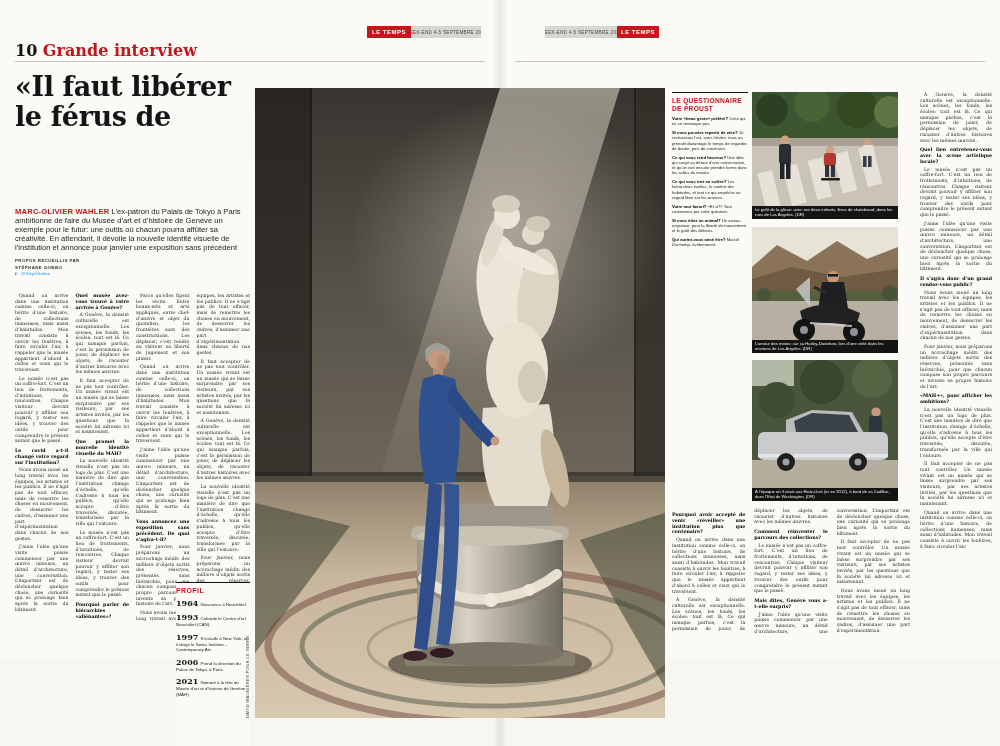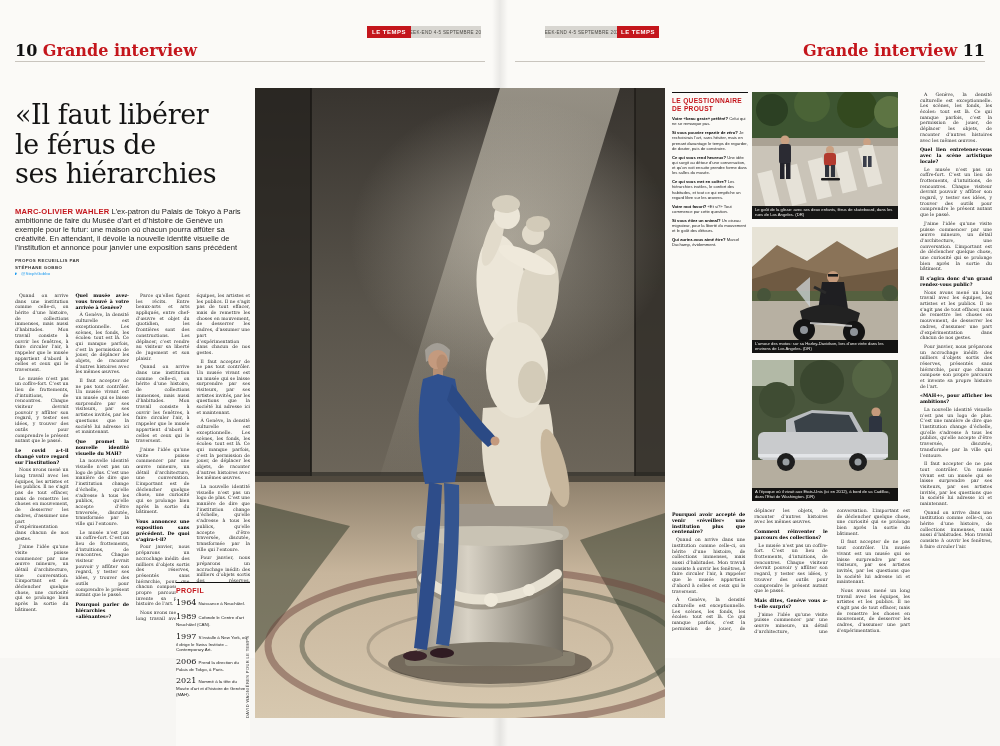--- a/index.html
+++ b/index.html
@@ -8,39 +8,39 @@
   .spread{width:1000px;height:658px;background:#fbfaf7;position:relative;}
   .gutter{left:492px;top:0;width:16px;height:746px;background:linear-gradient(90deg,rgba(0,0,0,0) 0%,rgba(0,0,0,.07) 50%,rgba(0,0,0,0) 100%);}
   
   .brandbox{background:var(--red);color:#fff;font-weight:bold;font-size:6px;letter-spacing:.5px;display:flex;align-items:center;justify-content:center;height:12px;}
   .datebar{background:#d8d6d1;color:#4d4b47;font-size:4.6px;letter-spacing:.3px;display:flex;align-items:center;justify-content:center;height:12px;white-space:nowrap;overflow:hidden;}
   
   .folio{top:41px;font-family:"DejaVu Serif","Liberation Serif",serif;font-weight:bold;font-size:16px;color:#111;white-space:nowrap;}
   .folio .lbl{color:var(--red);}
   .folio-rule{top:61px;height:1px;background:#c9c5be;}
   
-  .headline{left:15px;top:100px;width:238px;font-family:"DejaVu Serif","Liberation Serif",serif;font-weight:normal;font-size:27px;line-height:1.1;color:#141414;letter-spacing:-0.4px;}
+  .headline{left:15px;top:72px;width:238px;font-family:"DejaVu Serif","Liberation Serif",serif;font-weight:bold;font-size:27px;line-height:1.1;color:#141414;letter-spacing:-0.4px;}
   .lede{left:15px;top:207px;width:233px;font-size:7.6px;line-height:1.2;color:#222;text-align:left;}
   .lede .kicker{color:var(--red);font-weight:bold;letter-spacing:.2px;text-align:center;}
   .byline{left:15px;top:258px;width:100px;font-size:4.4px;line-height:1.5;color:#333;}
   .byline .b1{font-weight:bold;letter-spacing:.4px;}
   .byline .handle{color:#1d9bf0;}
   .tw{display:inline-block;width:5px;height:4px;vertical-align:middle;margin-right:1px;}
   
   .cols{font-family:"DejaVu Serif","Liberation Serif",serif;font-size:4.6px;line-height:1.24;color:#1c1c1c;text-align:justify;overflow:hidden;}
   .cols p{margin:0 0 3px 0;text-indent:4px;}
   .cols p.lead{font-weight:bold;text-indent:0;font-size:4.7px;margin:4px 0 2px 0;color:#000;}
   .left-cols{left:15px;top:293px;width:235px;height:450px;column-count:4;column-gap:7px;}
   .col-d{left:920px;top:92px;width:72px;height:650px;}
   .cols-abc{left:672px;top:508px;width:238px;height:234px;column-count:3;column-gap:9px;}
   
   .profil{left:176px;top:582px;width:74px;height:160px;background:#fbfaf7;border-top:1.6px solid #111;padding-top:4px;overflow:hidden;}
   .profil .ttl{color:var(--red);font-weight:bold;font-size:7px;letter-spacing:.4px;margin-bottom:4px;}
   .profil p{margin:0 0 4px 0;font-size:4.4px;line-height:1.25;color:#222;}
-  .profil b.yr{font-family:"DejaVu Serif","Liberation Serif",serif;font-size:8px;font-weight:normal;color:#111;margin-right:1px;}
+  .profil b.yr{font-family:"DejaVu Serif","Liberation Serif",serif;font-size:8px;font-weight:bold;color:#111;margin-right:1px;}
   
   .proust{left:672px;top:92px;width:76px;height:196px;border-top:1.6px solid #111;padding-top:4px;overflow:hidden;}
   .proust .ttl{color:var(--red);font-weight:bold;font-size:6.6px;line-height:1.15;letter-spacing:.3px;margin-bottom:4px;}
   .proust p{margin:0 0 3.5px 0;font-size:4.2px;line-height:1.25;color:#222;}
   .proust p b{font-weight:bold;color:#000;}
   
   .photo{left:752px;width:146px;overflow:hidden;}
   .photo svg{display:block;}
   .caption{position:absolute;left:0;bottom:0;width:146px;background:rgba(8,8,8,.93);color:#f1f0ed;font-size:4.2px;line-height:1.25;padding:1.5px 3px;box-sizing:border-box;}
   
@@ -51,32 +51,30 @@
 <body>
 
 <div class="spread" id="spread">
 
   <div class="abs brandbox" style="left:367px;top:26px;width:44px;">LE TEMPS</div>
   <div class="abs datebar" style="left:411px;top:26px;width:70px;">WEEK-END 4-5 SEPTEMBRE 2021</div>
   <div class="abs datebar" style="left:545px;top:26px;width:72px;">WEEK-END 4-5 SEPTEMBRE 2021</div>
   <div class="abs brandbox" style="left:617px;top:26px;width:42px;">LE TEMPS</div>
 
   <div class="abs folio" style="left:15px;"><span>10 </span><span class="lbl">Grande interview</span></div>
-  <div class="abs folio" style="right:15px;text-align:right;"><span class="lbl">Grande interview</span><span> 11</span></div>
   <div class="abs folio-rule" style="left:15px;width:470px;"></div>
   <div class="abs folio-rule" style="left:515px;width:470px;"></div>
   <div class="abs gutter"></div>
 
   <div class="abs headline">
     <div>«Il faut libérer</div>
     <div>le férus de</div>
-    <div>ses hiérarchies</div>
-  </div>
-
-  <div class="abs lede"><span class="kicker">MARC-OLIVIER WAHLER</span><span> L’ex-patron du Palais de Tokyo à Paris ambitionne de faire du Musée d’art et d’histoire de Genève un exemple pour le futur: une maison où chacun pourra affûter sa créativité. En attendant, il dévoile la nouvelle identité visuelle de l’institution et annonce pour janvier une exposition sans précédent</span></div>
+  </div>
+
+  <div class="abs lede"><span class="kicker">MARC-OLIVIER WAHLER</span><span> L’ex-patron du Palais de Tokyo à Paris ambitionne de faire du Musée d’art et d’histoire de Genève un exemple pour le futur: une outils où chacun pourra affûter sa créativité. En attendant, il dévoile la nouvelle identité visuelle de l’institution et annonce pour janvier une exposition sans précédent</span></div>
 
   <div class="abs byline">
     <div class="b1">PROPOS RECUEILLIS PAR</div>
     <div class="b1">STÉPHANE GOBBO</div>
     <div><svg class="tw" viewBox="0 0 10 8">
           <path d="M0,6 C2,6 3,5 3,3.4 L3,3 C3.6,2.7 4,2.3 4.3,1.8 C3.8,2 3.4,2.1 2.9,2.1 C3.4,1.8 3.8,1.3 4,0.8 C3.5,1.1 3,1.3 2.4,1.4 C1.5,0.4 0,1 0,2.2 Z" fill="#1d9bf0"></path>
         </svg><span class="handle">@StephGobbo</span></div>
   </div>
 
   <div class="abs cols left-cols">
@@ -101,21 +99,21 @@
       <p>Il faut accepter de ne pas tout contrôler. Un musée vivant est un musée qui se laisse surprendre par ses visiteurs, par ses artistes invités, par les questions que la société lui adresse ici et maintenant.</p>
       <p>À Genève, la densité culturelle est exceptionnelle. Les scènes, les fonds, les écoles: tout est là. Ce qui manque parfois, c’est la permission de jouer, de déplacer les objets, de raconter d’autres histoires avec les mêmes œuvres.</p>
       <p>La nouvelle identité visuelle n’est pas un logo de plus. C’est une manière de dire que l’institution change d’échelle, qu’elle s’adresse à tous les publics, qu’elle accepte d’être traversée, discutée, transformée par la ville qui l’entoure.</p>
       <p>Pour janvier, nous préparons un accrochage inédit: des milliers d’objets sortis des réserves, présentés sans hiérarchie, pour que chacun compose son propre parcours et invente sa propre histoire de l’art.</p>
     </div>
 
   <div class="abs profil">
     <div class="ttl">PROFIL</div>
     <div>
         <p><b class="yr">1964</b> Naissance à Neuchâtel.</p>
-        <p><b class="yr">1989</b> Cofonde le Centre d’art Neuchâtel (CAN).</p>
+        <p><b class="yr">1993</b> Cofonde le Centre d’art Neuchâtel (CAN).</p>
         <p><b class="yr">1997</b> S’installe à New York, où il dirige le Swiss Institute – Contemporary Art.</p>
         <p><b class="yr">2006</b> Prend la direction du Palais de Tokyo, à Paris.</p>
         <p><b class="yr">2021</b> Nommé à la tête du Musée d’art et d’histoire de Genève (MAH).</p>
       </div>
   </div>
 
   <div class="abs main-photo">
     <svg width="410" height="630" viewBox="0 0 410 630">
       <defs>
         <linearGradient id="wallg" x1="0" y1="0" x2="0" y2="1">

